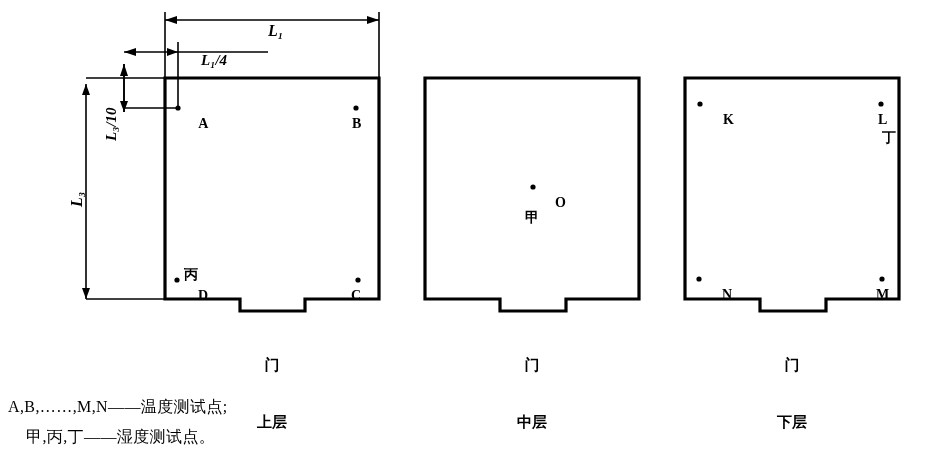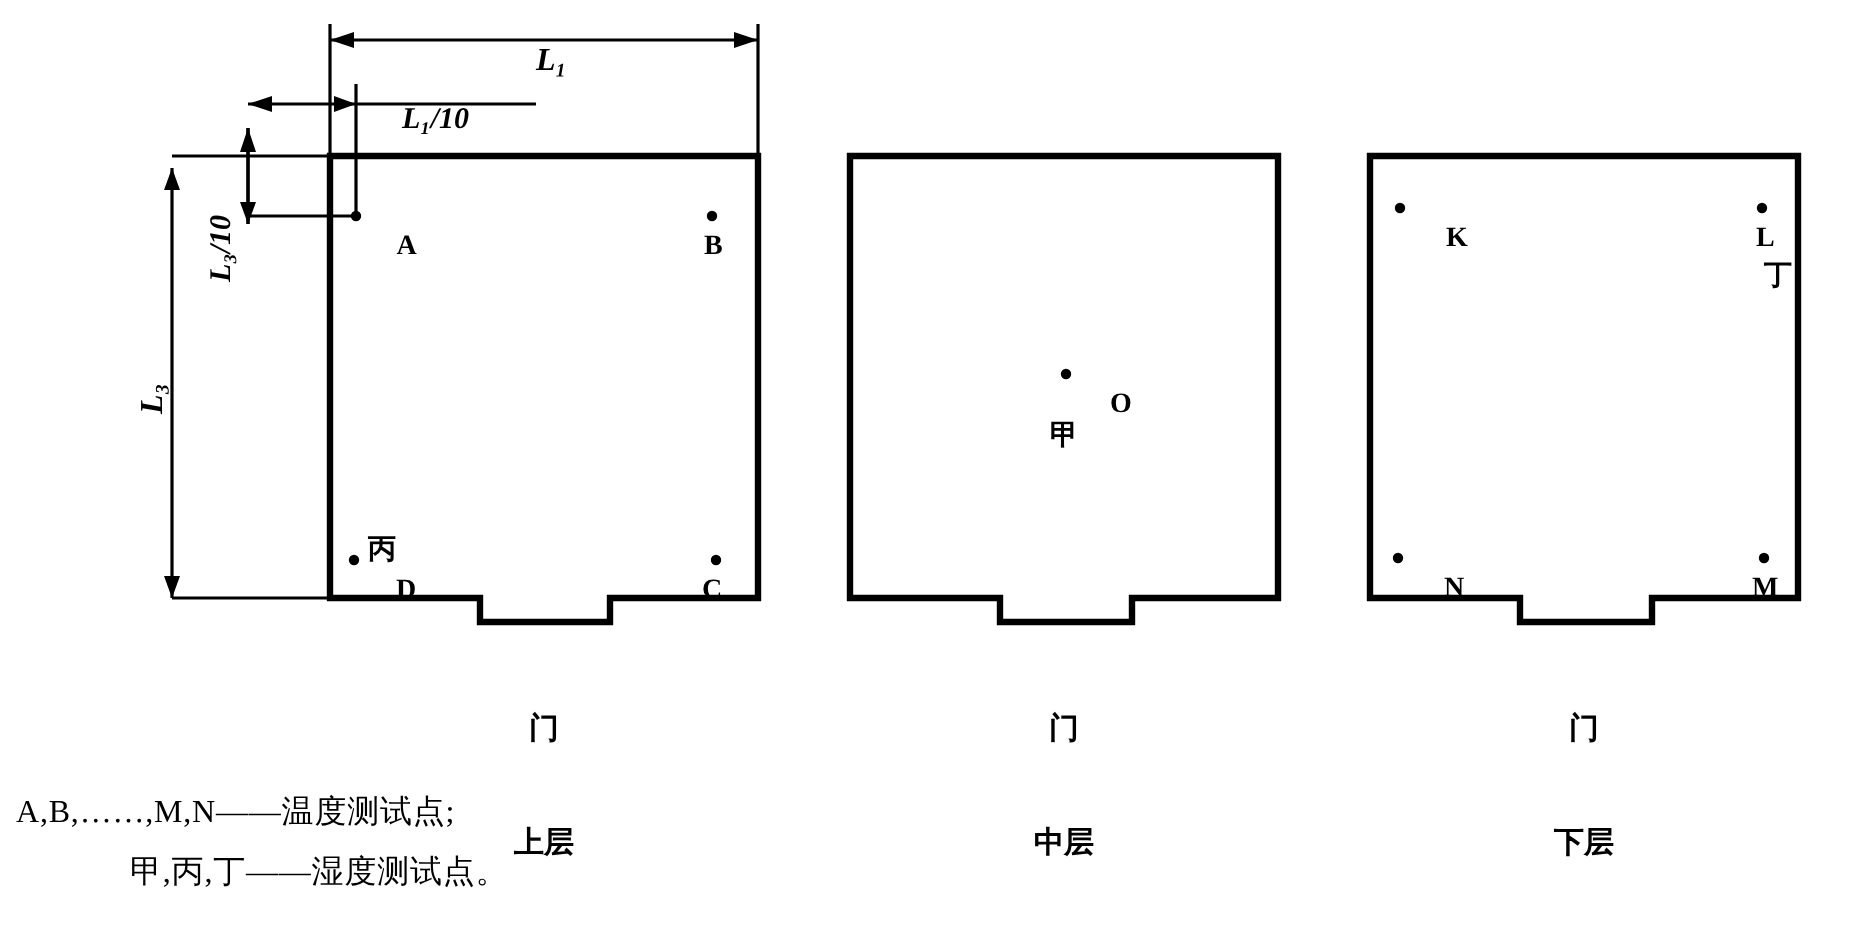--- a/index.html
+++ b/index.html
@@ -31,21 +31,21 @@
   .legend-line {
     font-family: "Liberation Serif", "DejaVu Serif", serif;
     font-size: 16px;
     font-weight: normal;
     letter-spacing: 0.4px;
     white-space: pre;
     line-height: 30px;
     color: #000;
   }
   .legend-line.l1 { padding-left: 8px; }
-  .legend-line.l2 { padding-left: 65px; }
+  .legend-line.l2 { padding-left: 26px; }
   .cap {
     position: absolute;
     text-align: center;
     font-family: "Liberation Serif", "DejaVu Serif", serif;
     font-size: 15px;
     font-weight: bold;
     line-height: 19px;
     white-space: pre;
   }
   .ptlabel {
@@ -124,21 +124,21 @@
       <circle cx="882" cy="279" r="2.6" fill="#000"></circle>
       <circle cx="699" cy="279" r="2.6" fill="#000"></circle>
     </g>
   </svg>
 
   <div class="ptlabel" style="left:252px; top:4px; font-style:italic; font-size:16px;">
     <span>L₁</span>
   </div>
 
   <div class="ptlabel" style="left:186px; top:35px; font-style:italic; font-size:15px;">
-    <span>L₁/10</span>
+    <span>L₁/4</span>
   </div>
 
   <div class="ptlabel" style="left:86px; top:156px; font-style:italic; font-size:15px; transform:rotate(-90deg); transform-origin:left top;">
     <span>L₃/10</span>
   </div>
 
   <div class="ptlabel" style="left:50px; top:223px; font-style:italic; font-size:16px; transform:rotate(-90deg); transform-origin:left top;">
     <span>L₃</span>
   </div>
 

